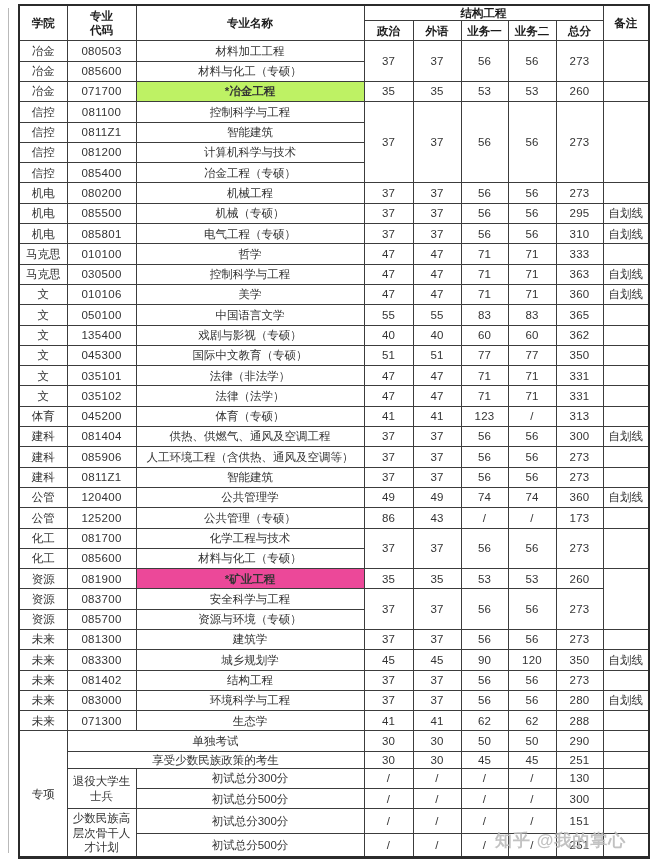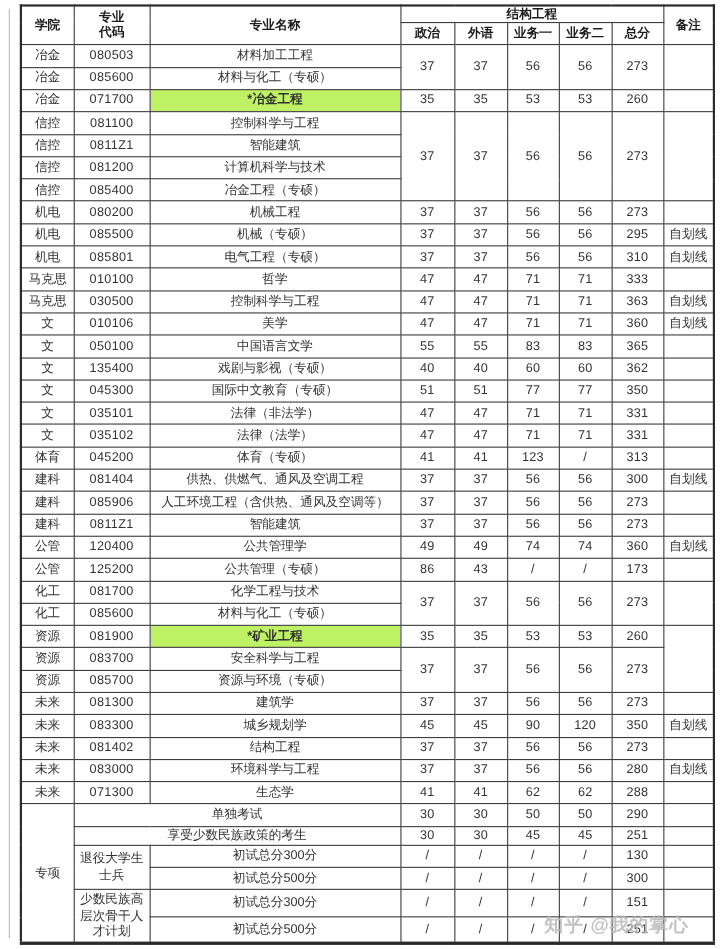--- a/index.html
+++ b/index.html
@@ -321,21 +321,21 @@
         <td rowspan="2"></td>
       </tr>
       <tr style="height: 20.3px;">
         <td>化工</td>
         <td class="code-cell">085600</td>
         <td class="name-cell">材料与化工（专硕）</td>
       </tr>
       <tr style="height: 20.3px;">
         <td>资源</td>
         <td class="code-cell">081900</td>
-        <td class="name-cell hl-cell" style="background: #bef264;">*矿业工程</td>
+        <td class="name-cell hl-cell" style="background: #ec4899;">*矿业工程</td>
         <td class="num-cell">35</td>
         <td class="num-cell">35</td>
         <td class="num-cell">53</td>
         <td class="num-cell">53</td>
         <td class="num-cell">260</td>
         <td rowspan="3"></td>
       </tr>
       <tr style="height: 20.3px;">
         <td>资源</td>
         <td class="code-cell">083700</td>

